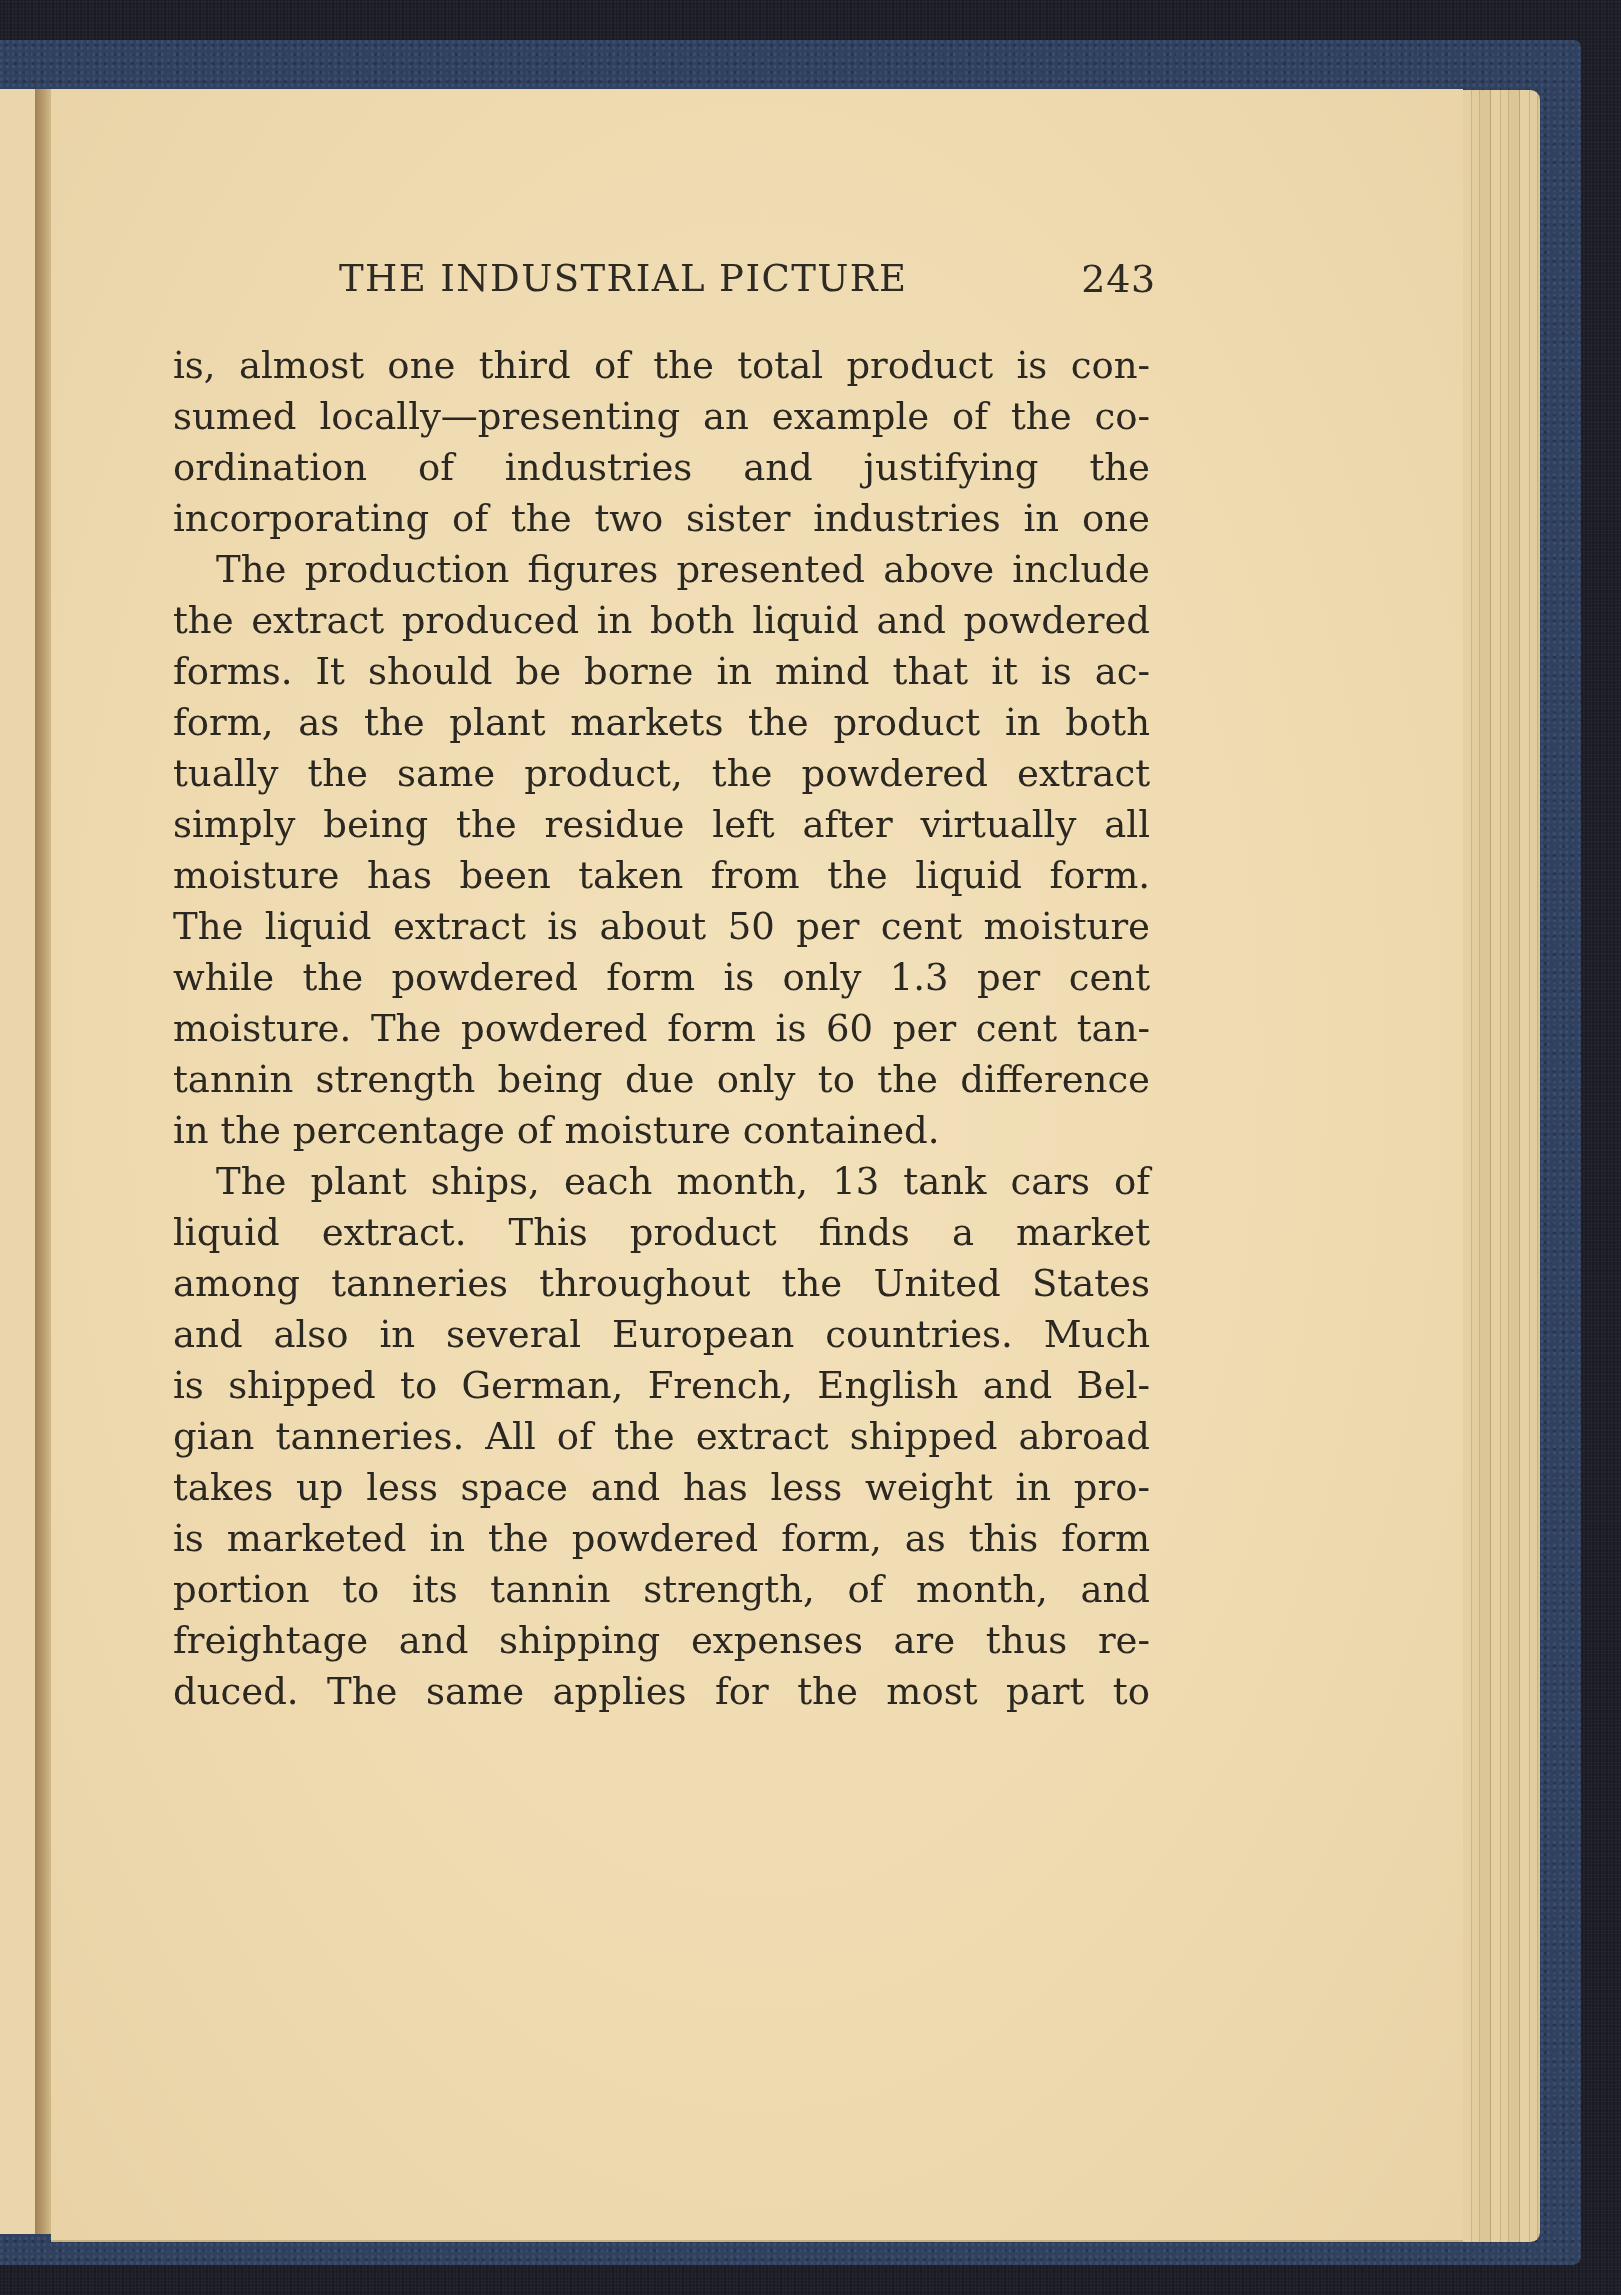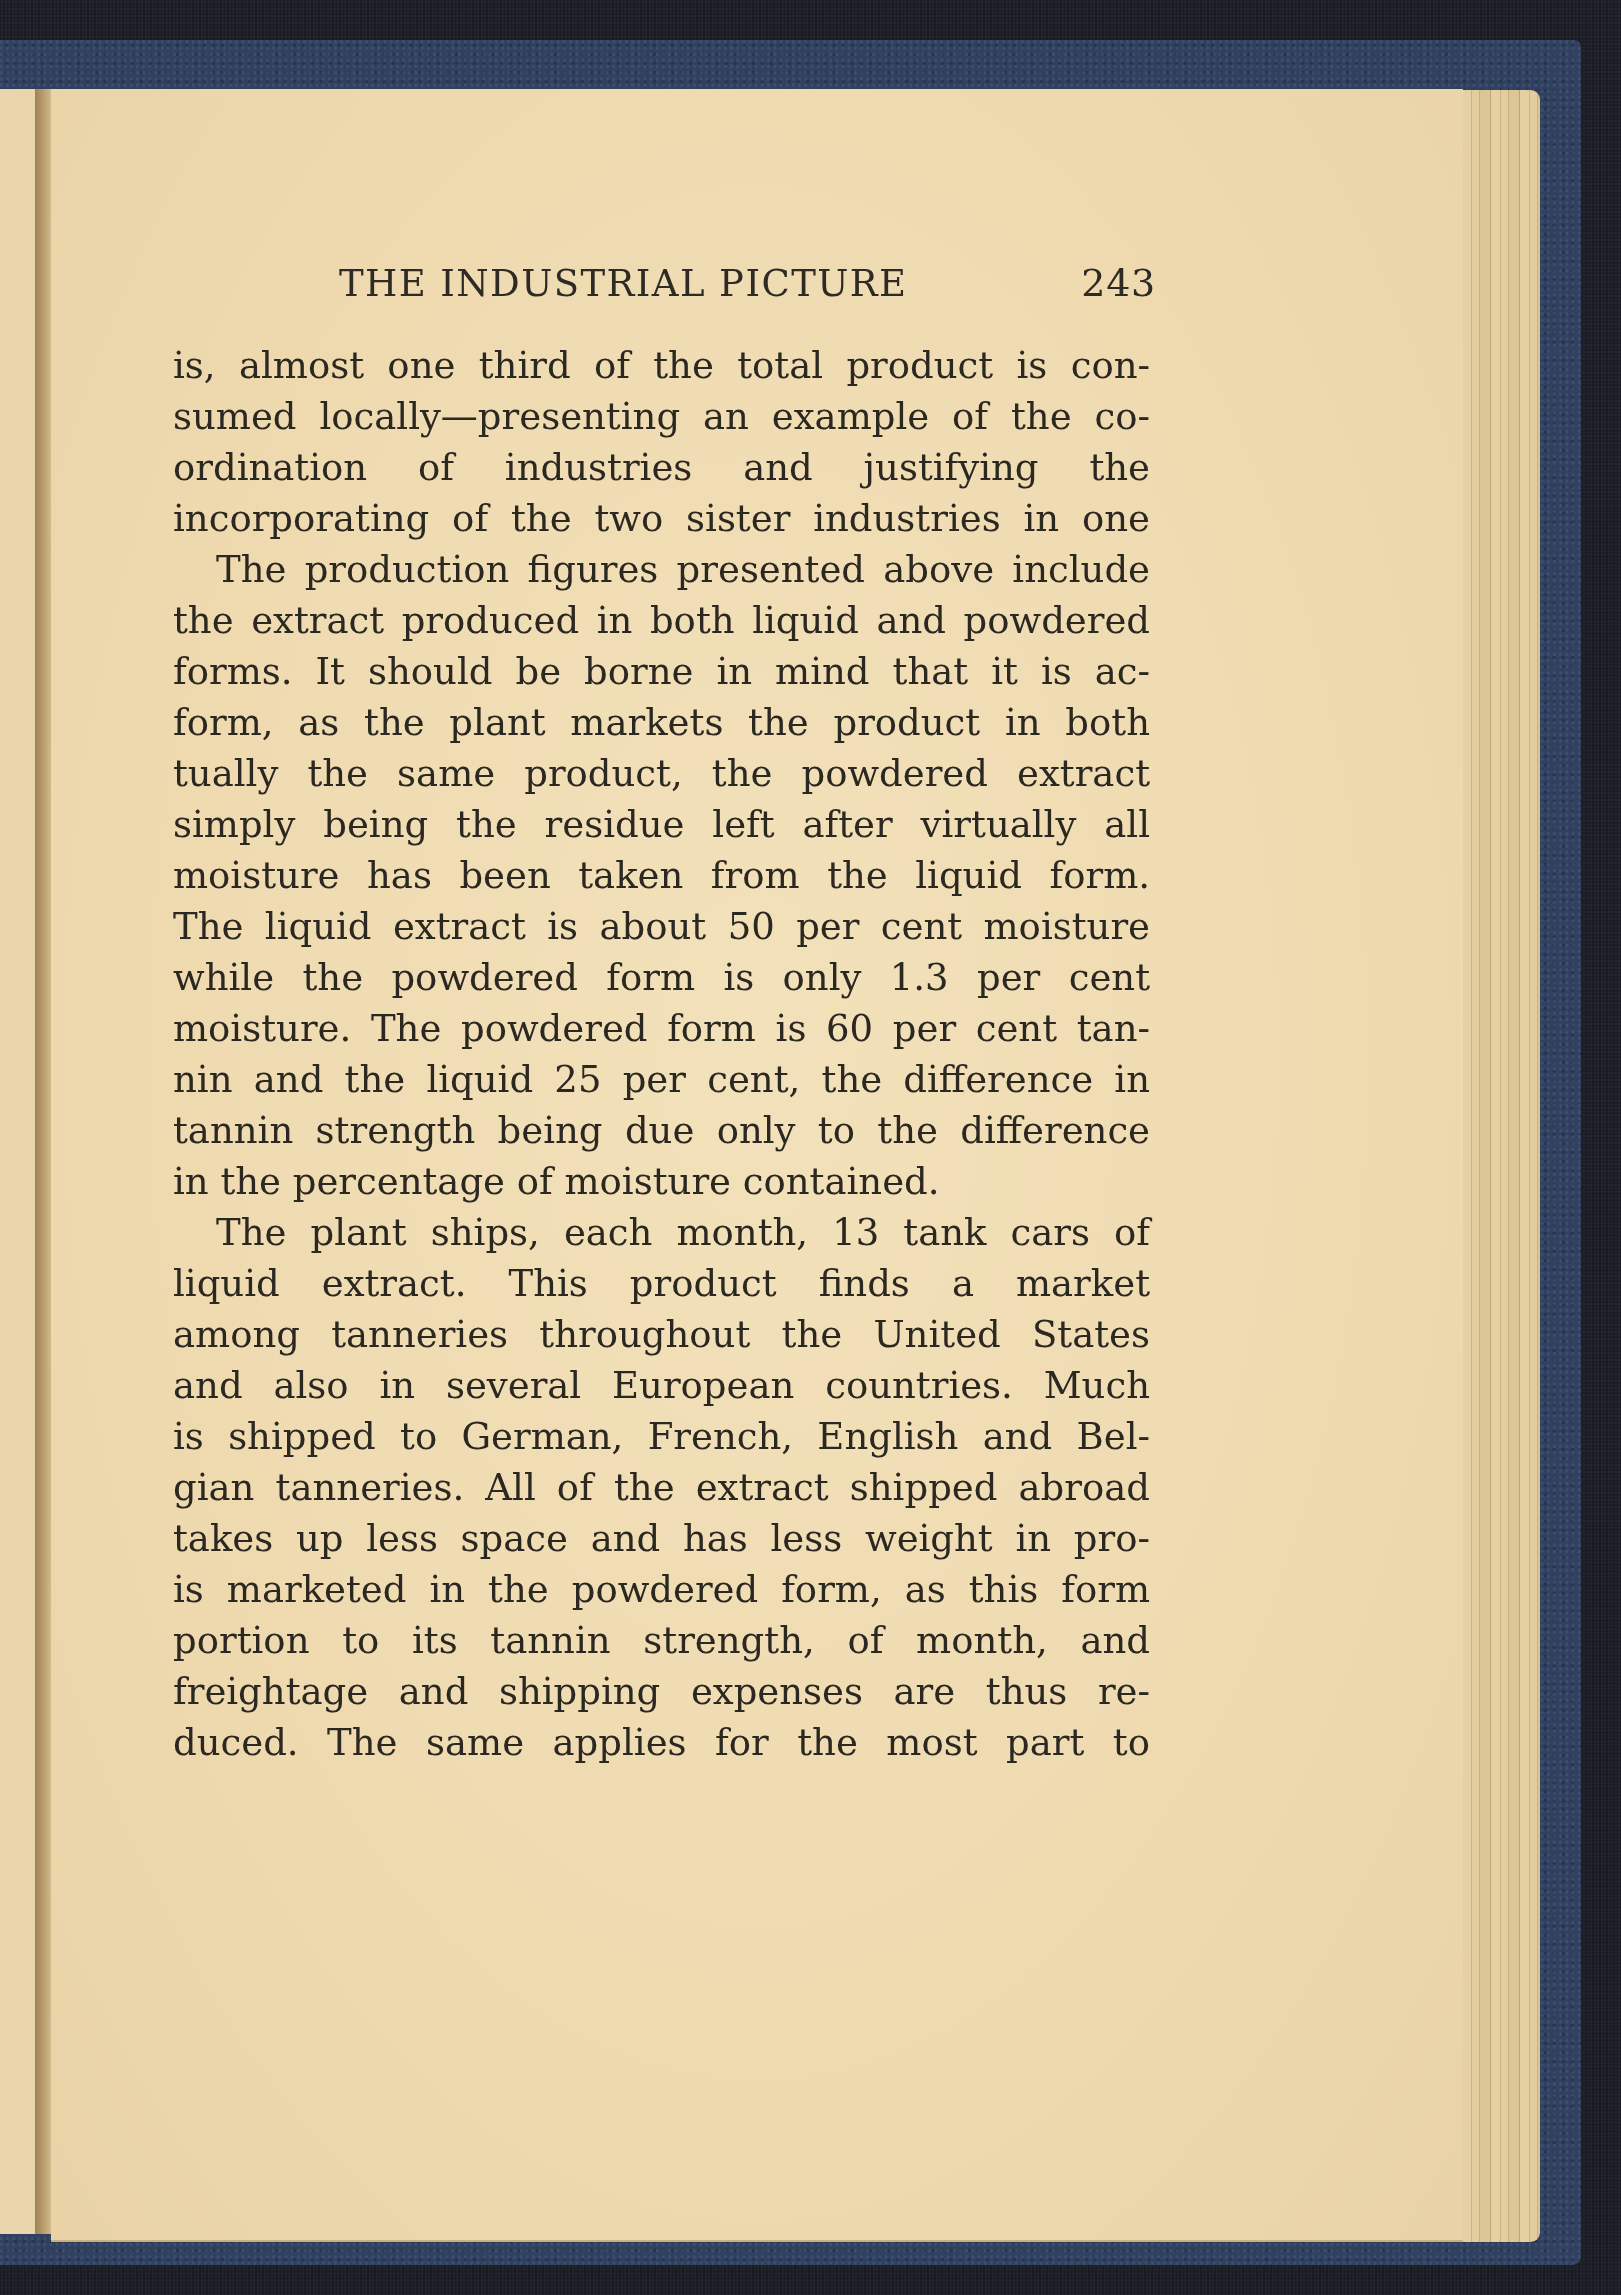--- a/index.html
+++ b/index.html
@@ -78,21 +78,21 @@
     border-bottom: 2.1px solid #c8b083;
   }
   .running-head {
     position: absolute;
     left: 339px;
     top: 257px;
     width: 817px;
     height: 48px;
     display: flex;
     justify-content: space-between;
-    align-items: flex-end;
+    align-items: flex-start;
     color: #2e2a24;
     font-family: "DejaVu Serif", serif;
     font-size: 37px;
     letter-spacing: 0.7px;
   }
   .running-head .title {
     font-size: 37px;
     letter-spacing: 1.4px;
   }
   .running-head .pgnum {
@@ -150,21 +150,20 @@
     <span class="line indent">The production figures presented above include</span>
     <span class="line">the extract produced in both liquid and powdered</span>
     <span class="line">forms. It should be borne in mind that it is ac-</span>
     <span class="line">form, as the plant markets the product in both</span>
     <span class="line">tually the same product, the powdered extract</span>
     <span class="line">simply being the residue left after virtually all</span>
     <span class="line">moisture has been taken from the liquid form.</span>
     <span class="line">The liquid extract is about 50 per cent moisture</span>
     <span class="line">while the powdered form is only 1.3 per cent</span>
     <span class="line">moisture. The powdered form is 60 per cent tan-</span>
-    <span class="line">nin and the liquid 25 per cent, the difference in</span>
     <span class="line">tannin strength being due only to the difference</span>
     <span class="line last">in the percentage of moisture contained.</span>
   </div>
 
   <div>
     <span class="line indent">The plant ships, each month, 13 tank cars of</span>
     <span class="line">liquid extract. This product finds a market</span>
     <span class="line">among tanneries throughout the United States</span>
     <span class="line">and also in several European countries. Much</span>
     <span class="line">is shipped to German, French, English and Bel-</span>

